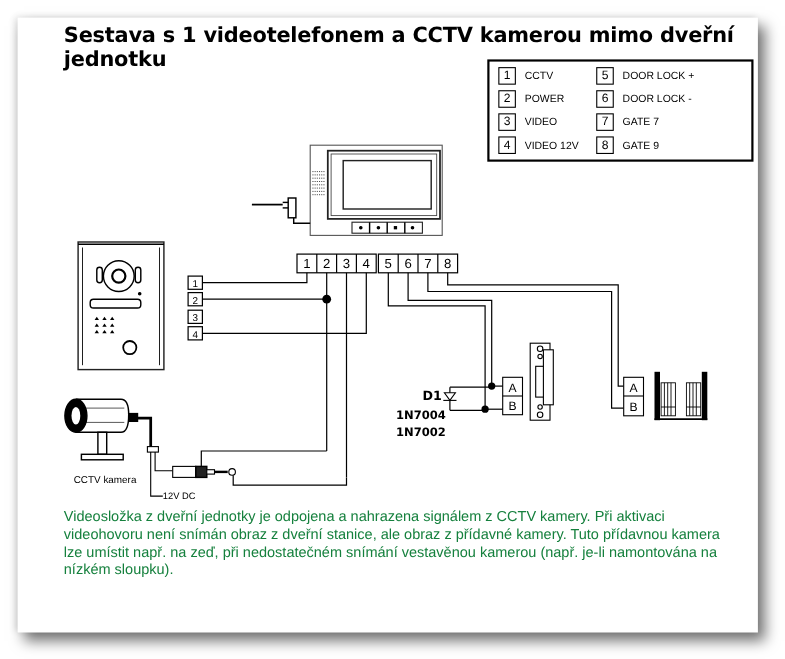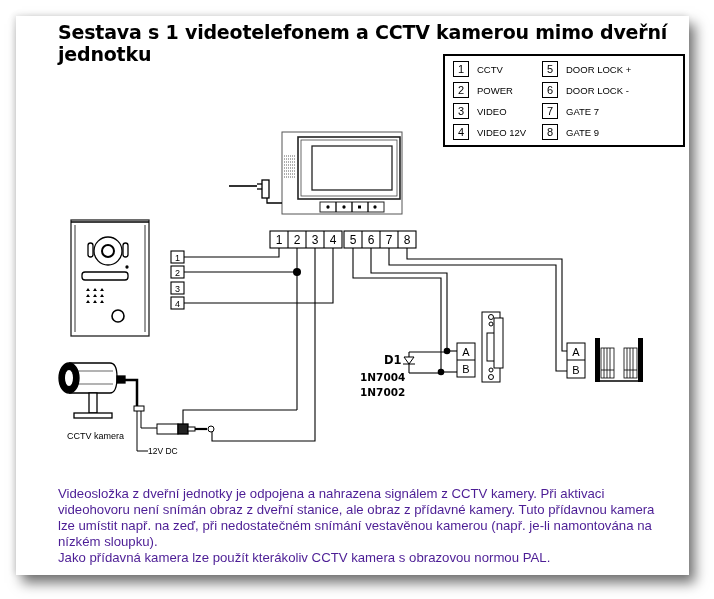--- a/index.html
+++ b/index.html
@@ -4,21 +4,21 @@
 <style>
   html, body { margin:0; padding:0; background:#ffffff; }
   body { width:714px; height:599px; position:relative; overflow:hidden; font-family:"Liberation Sans", sans-serif; }
   .page { position:absolute; left:16px; top:16px; width:673px; height:559px; background:#ffffff;
           box-shadow: 6px 8px 12px rgba(0,0,0,0.55), -2px -1px 6px rgba(0,0,0,0.12); }
   .title { position:absolute; left:58px; top:21px; font-family:"DejaVu Sans", sans-serif; font-weight:bold; font-size:19px; color:#000; letter-spacing:-0.2px; }
   svg.diagram { position:absolute; left:0; top:0; }
   .legend { position:absolute; left:443px; top:54px; width:242px; height:93px; border:2px solid #000; box-sizing:border-box; background:#fff; }
   .leg-item { position:absolute; height:18px; display:flex; align-items:center; font-size:9.5px; color:#000; }
   .leg-num { width:16px; height:16px; border:1px solid #000; box-sizing:border-box; display:flex; align-items:center; justify-content:center; font-size:11px; margin-right:8px; background:#fff; }
-  .desc { position:absolute; left:58px; top:486px; width:600px; font-size:13.2px; line-height:16px; color:#4c1d95; font-family:"Liberation Sans", sans-serif; }
+  .desc { position:absolute; left:58px; top:462px; width:600px; font-size:13.2px; line-height:16px; color:#15803d; font-family:"Liberation Sans", sans-serif; }
   .desc p { margin:0; }
   .svgtxt { font-family:"Liberation Sans", sans-serif; }
 </style>
 </head>
 <body>
 
 <div class="page"></div>
 
 <div class="title">Sestava s 1 videotelefonem a CCTV kamerou mimo dveřní jednotku</div>
 
@@ -254,14 +254,13 @@
     <text x="360" y="381" font-size="10.5" font-weight="bold" font-family="DejaVu Sans, sans-serif">1N7004</text>
     <text x="360" y="396" font-size="10.5" font-weight="bold" font-family="DejaVu Sans, sans-serif">1N7002</text>
 
     <text x="67" y="439" font-size="9">CCTV kamera</text>
     <text x="148" y="454" font-size="8.5">12V DC</text>
   </g>
 </svg>
 
 <div class="desc">
   <p>Videosložka z dveřní jednotky je odpojena a nahrazena signálem z CCTV kamery. Při aktivaci videohovoru není snímán obraz z dveřní stanice, ale obraz z přídavné kamery. Tuto přídavnou kamera lze umístit např. na zeď, při nedostatečném snímání vestavěnou kamerou (např. je-li namontována na nízkém sloupku).</p>
-  <p>Jako přídavná kamera lze použít kterákoliv CCTV kamera s obrazovou normou PAL.</p>
 </div>
 
 </body></html>

